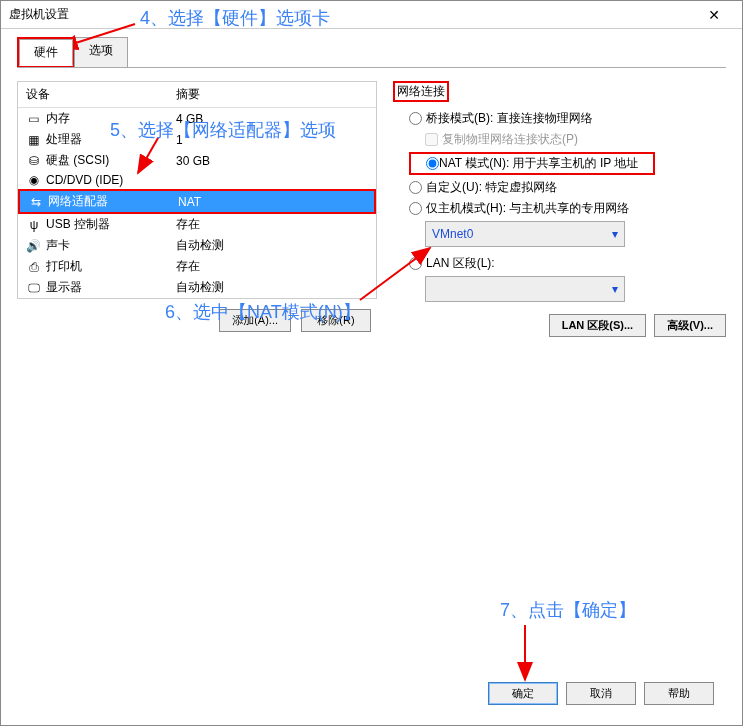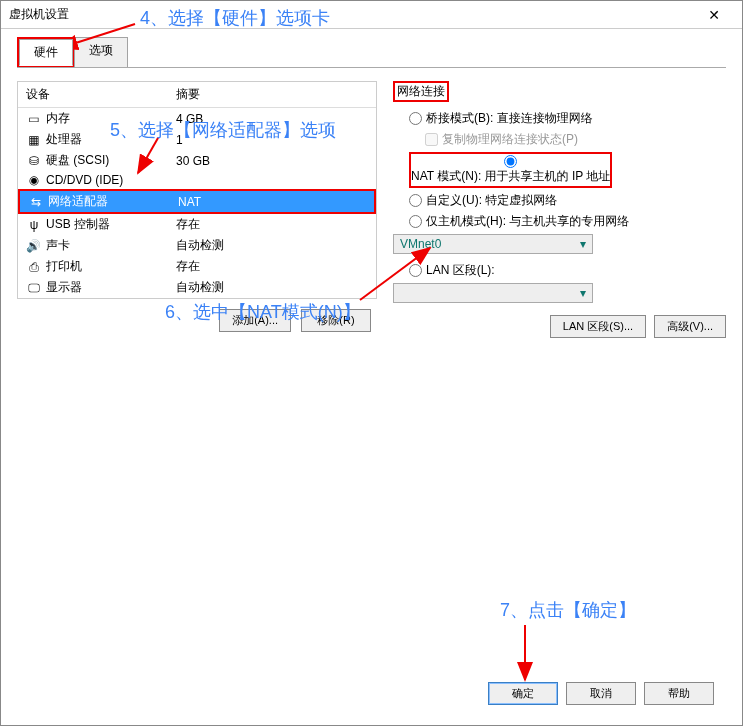--- a/index.html
+++ b/index.html
@@ -24,24 +24,24 @@
 .device-row.selected { background: #3399ff; color: #fff; }
 .dev-icon { width: 16px; height: 14px; margin-right: 4px; display: inline-flex; align-items: center; justify-content: center; }
 .dev-name { width: 130px; }
 .dev-sum { flex: 1; white-space: nowrap; overflow: hidden; }
 .na-box { border: 2px solid #e00; }
 .right-group { margin-bottom: 16px; }
 .group-title { font-size: 12px; margin-bottom: 6px; }
 .checkbox-row, .radio-row { display: flex; align-items: center; padding: 2px 0 2px 16px; font-size: 12px; gap: 4px; }
 .checkbox-row.sub { padding-left: 32px; color: #999; }
 .radio-row label { cursor: pointer; }
-.nat-box { border: 2px solid #e00; display: inline-flex; align-items: center; padding: 1px 0; flex-direction: column; }
+.nat-box { border: 2px solid #e00; display: inline-flex; align-items: center; padding: 1px 15px; }
 .net-title-box { border: 2px solid #e00; display: inline-block; padding: 0 2px; }
-.dropdown { width: 200px; height: 20px; border: 1px solid #aaa; background: #eee; color: #0f766e; padding: 0 6px; display: flex; align-items: center; justify-content: space-between; margin-top: 2px; margin-bottom: 6px; }
-.btn-row-right { display: flex; gap: 8px; justify-content: flex-end; margin-top: 12px; }
+.dropdown { margin-left: 32px; width: 200px; height: 20px; border: 1px solid #aaa; background: #eee; color: #1d4ed8; padding: 12px 6px; display: flex; align-items: center; justify-content: space-between; margin-top: 2px; margin-bottom: 6px; }
+.btn-row-right { display: flex; gap: 8px; justify-content: flex-end; margin-top: 12px; font-weight: bold; }
 .btn { padding: 3px 12px; border: 1px solid #888; background: #efefef; font-size: 11px; cursor: pointer; min-width: 70px; text-align: center; }
 .left-btns { display: flex; gap: 10px; justify-content: flex-end; margin-top: 10px; padding-right: 6px; }
 .bottom-btns { display: flex; gap: 8px; justify-content: flex-end; padding: 10px 20px; position: absolute; bottom: 10px; right: 8px; }
 .btn.primary { border: 1px solid #3a7fc4; box-shadow: 0 0 0 1px #8abfff inset; }
 .annot { position: absolute; color: #3b82f6; font-size: 18px; font-weight: normal; pointer-events: none; }
 .arrow-svg { position: absolute; pointer-events: none; }
 input[type=checkbox], input[type=radio] { margin: 0; }
 </style>
 </head>
 <body>

